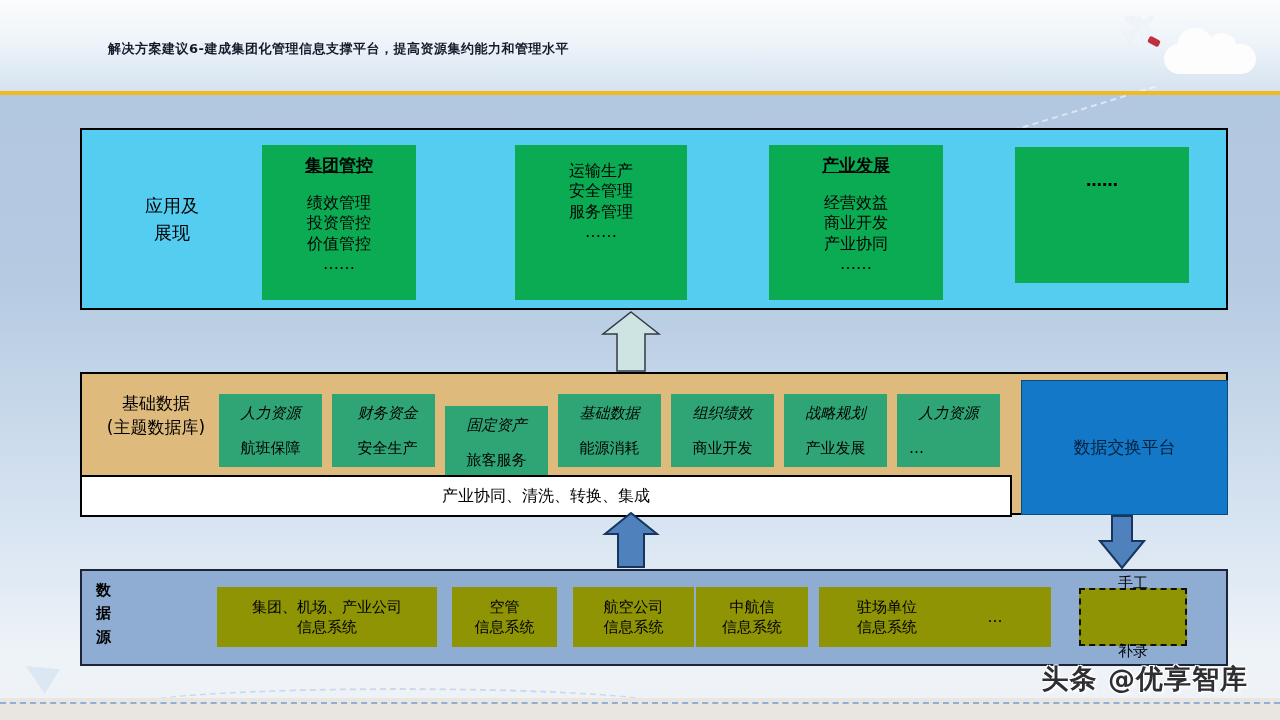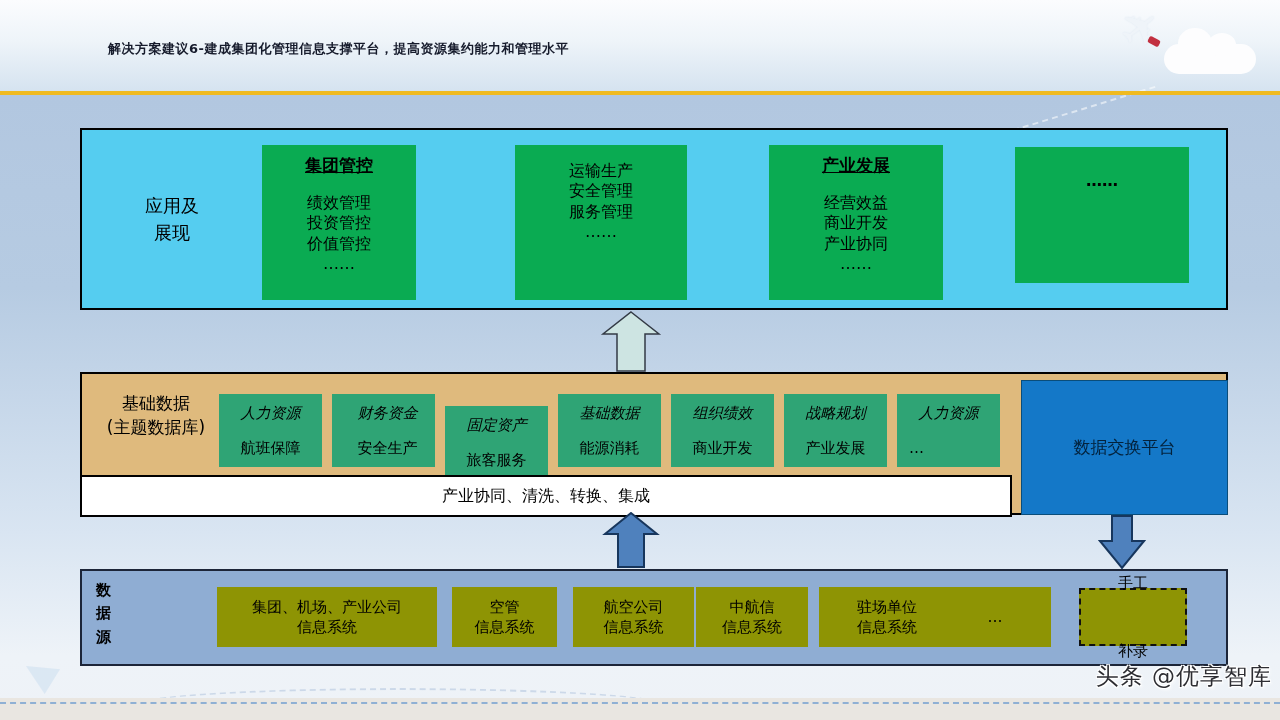--- a/index.html
+++ b/index.html
@@ -76,21 +76,21 @@
     background:#8fadd3; border:2px solid #1c2538;}
   .src-label{ position:absolute; left:14px; top:8px; width:20px; font-size:15px; color:#000;
     line-height:1.55; word-break:break-all; font-weight:bold;}
   .src-box{ position:absolute; top:16px; height:60px; background:#8e9404; color:#000;
     font-size:15px; line-height:1.35; display:flex; flex-direction:column;
     align-items:center; justify-content:center; text-align:center;}
   .s1{left:135px; width:220px;} .s2{left:370px; width:105px;} .s3{left:491px; width:121px;}
   .s4{left:614px; width:112px;} .s5{left:737px; width:136px;} .s6{left:857px; width:112px;}
   .s7{left:997px; width:108px; top:17px; height:58px; border:2px dashed #101010;gap:48px;}
   
-  .watermark{ position:absolute; right:8px; top:661px; font-size:23px; font-weight:normal; color:#2e2e33;
+  .watermark{ position:absolute; right:32px; top:661px; font-size:27px; font-weight:bold; color:#2e2e33;
     text-shadow:1px 1px 0 #fff,-1px -1px 0 #fff,1px -1px 0 #fff,-1px 1px 0 #fff,2px 2px 3px rgba(255,255,255,.9);
     letter-spacing:1px; white-space:nowrap;}
   .bottom-strip{ position:absolute; left:0; top:698px; width:1280px; height:22px; background:#e9e6e1;}
   .bottom-strip .dash{ margin-top:4px; border-top:2px dashed #8fb0d4; height:0;}
 </style>
 </head>
 <body>
 
 <div id="slide">
 

